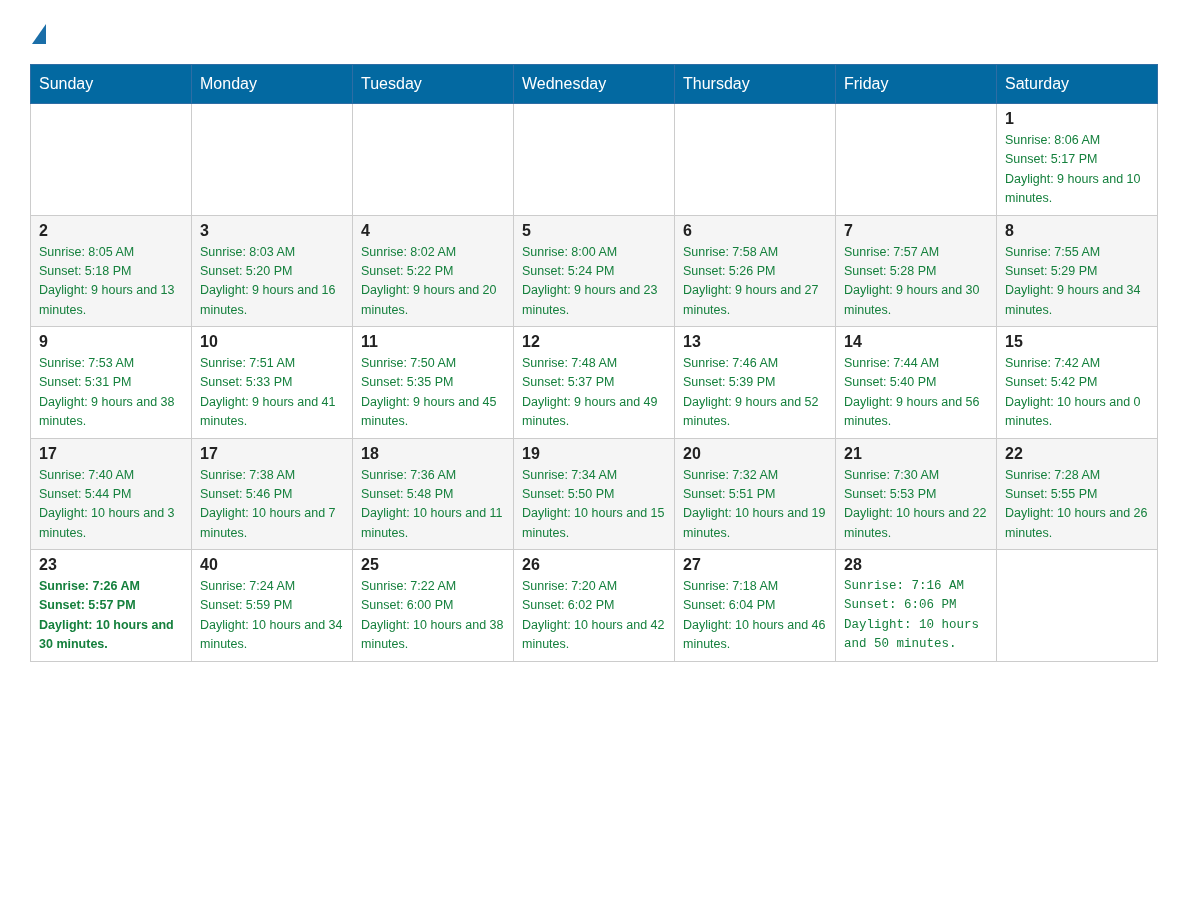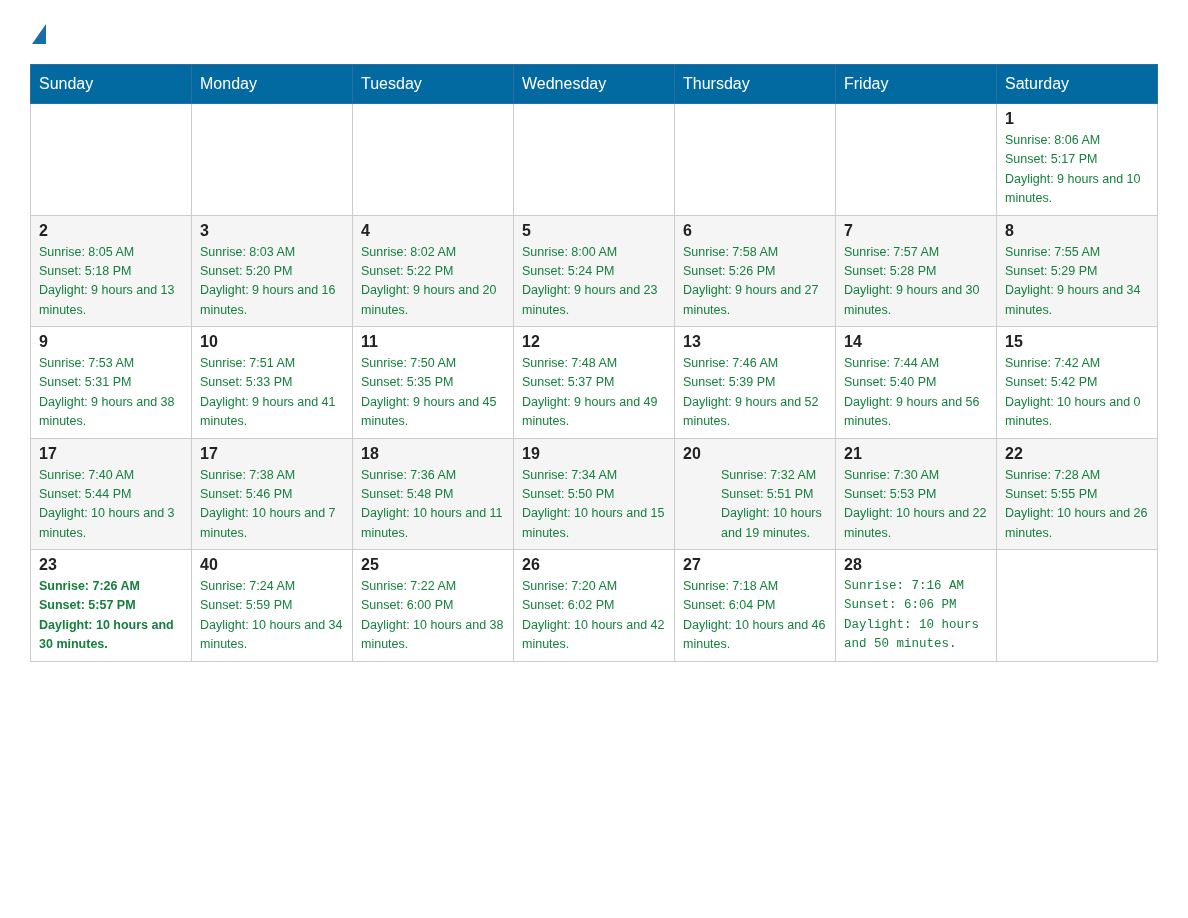--- a/index.html
+++ b/index.html
@@ -259,21 +259,21 @@
 Daylight: 10 hours and 11 minutes.</div>
         </td>
         <td>
           <span class="day-number">19</span>
           <div class="day-info" style="white-space: pre-line;">Sunrise: 7:34 AM
 Sunset: 5:50 PM
 Daylight: 10 hours and 15 minutes.</div>
         </td>
         <td>
           <span class="day-number">20</span>
-          <div class="day-info" style="white-space: pre-line; margin-left: 38px;">Sunrise: 7:32 AM
+          <div class="day-info" style="white-space: pre-line;">Sunrise: 7:32 AM
 Sunset: 5:51 PM
 Daylight: 10 hours and 19 minutes.</div>
         </td>
         <td>
           <span class="day-number">21</span>
           <div class="day-info" style="white-space: pre-line;">Sunrise: 7:30 AM
 Sunset: 5:53 PM
 Daylight: 10 hours and 22 minutes.</div>
         </td>
         <td>

